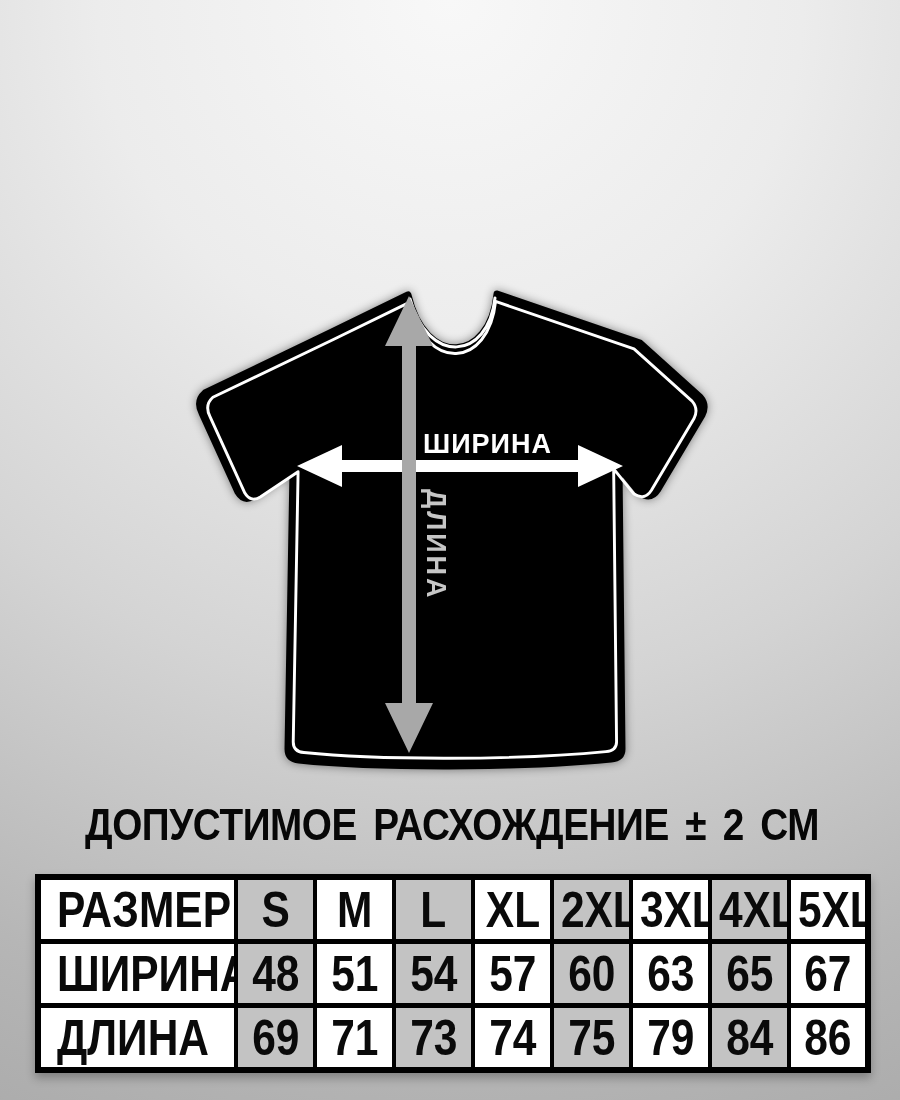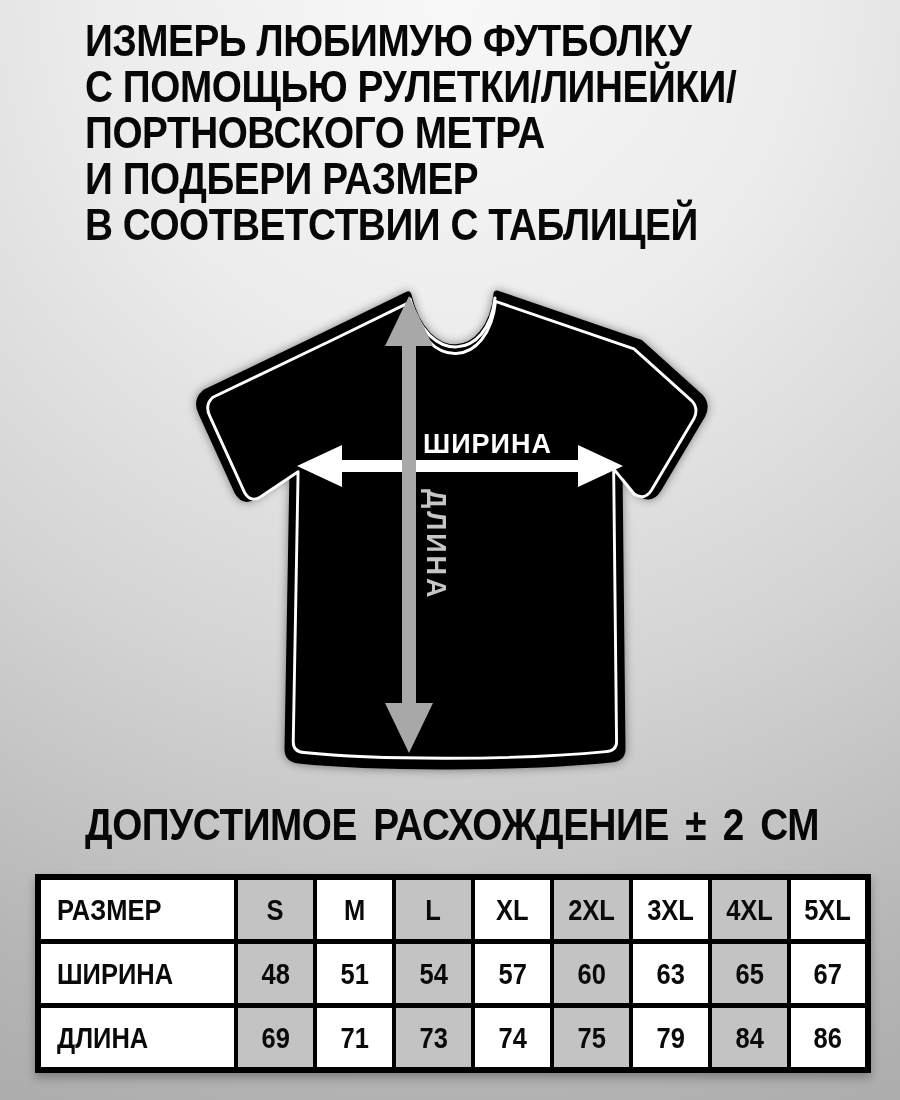--- a/index.html
+++ b/index.html
@@ -38,42 +38,35 @@
     width:836px;border-collapse:collapse;
     border:6px solid #000;
     box-shadow:0 5px 9px rgba(0,0,0,0.28);
     table-layout:fixed;
   }
   .size-table td{
     border-top:5px solid #000;border-bottom:5px solid #000;
     border-left:4px solid #000;border-right:4px solid #000;
     background:#ffffff;
     height:59px;padding:0;
-    font-size:30px;font-weight:700;color:#0a0a0a;
+    font-size:50px;font-weight:700;color:#0a0a0a;
     text-align:center;vertical-align:middle;
     overflow:hidden;white-space:nowrap;
   }
   .size-table td:nth-child(even){background:#c3c3c3;}
   .size-table td.lbl{text-align:left;padding-left:16px;}
   .size-table td span{display:inline-block;transform:scaleX(0.85);transform-origin:center center;}
   .size-table td.lbl span{transform-origin:left center;}
   .size-table col.c-label{width:198px;}
 </style>
 </head>
 <body>
 
 <div class="page">
 
-  <div class="headline">
-    <div class="hl">ИЗМЕРЬ ЛЮБИМУЮ ФУТБОЛКУ</div>
-    <div class="hl">С ПОМОЩЬЮ РУЛЕТКИ/ЛИНЕЙКИ/</div>
-    <div class="hl">ПОРТНОВСКОГО МЕТРА</div>
-    <div class="hl">И ПОДБЕРИ РАЗМЕР</div>
-    <div class="hl">В СООТВЕТСТВИИ С ТАБЛИЦЕЙ</div>
-  </div>
 
   <div class="shirt-wrap">
     <svg viewBox="0 0 525 487" xmlns="http://www.w3.org/2000/svg">
 
       <path class="shirt-body" d="M 218,12
            C 235,85 300,80 307,11
            L 450,60
            L 510,114
            Q 517,122 512,132
            L 468,206

